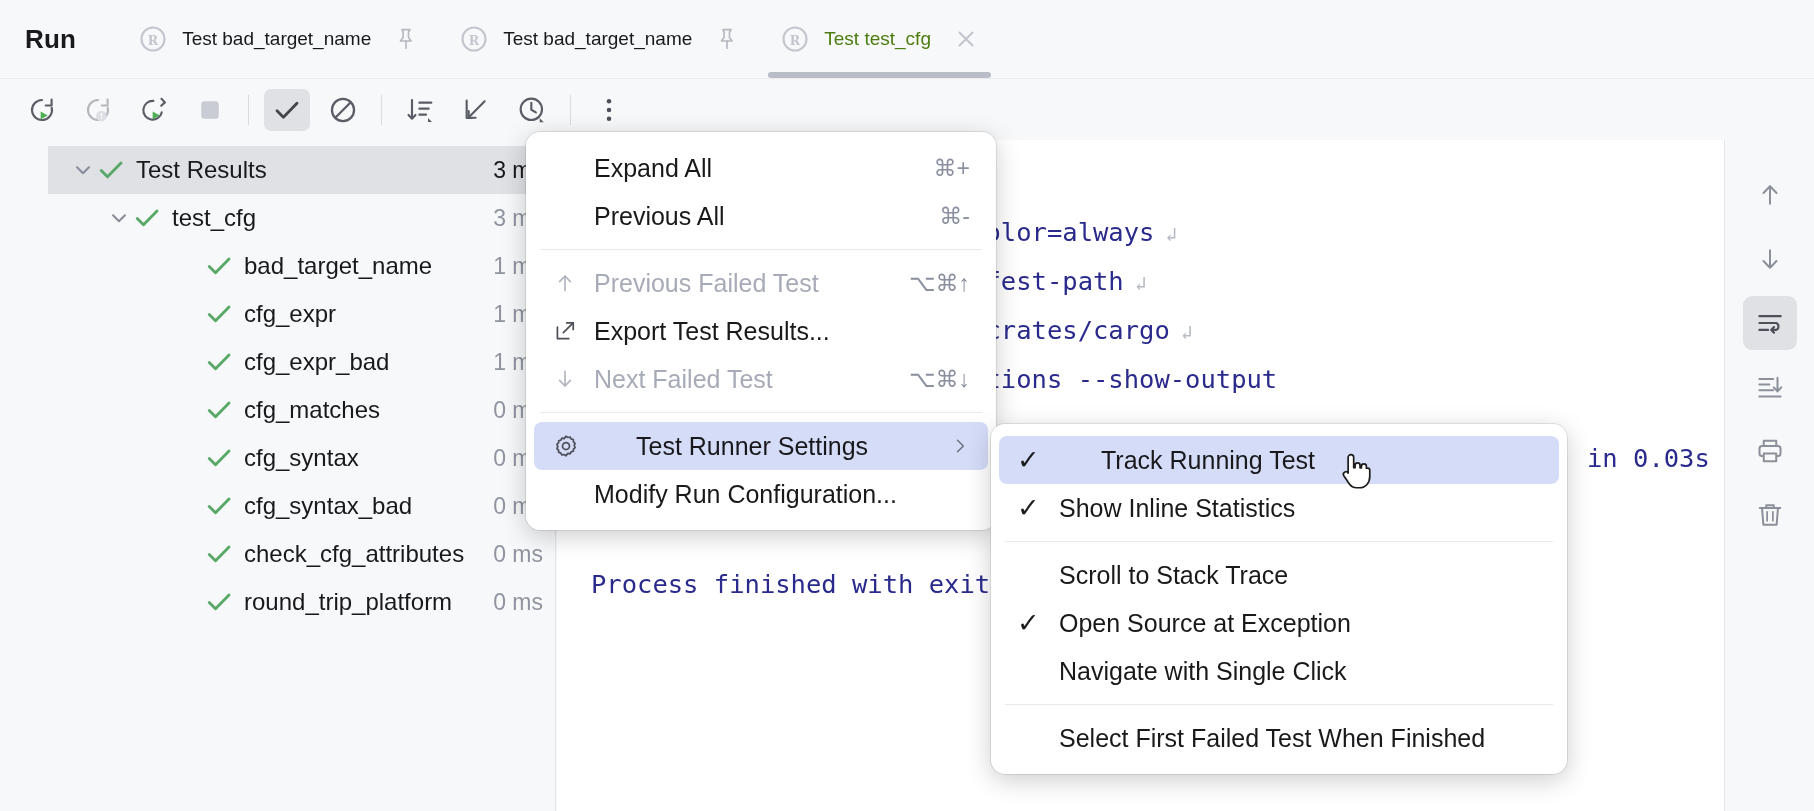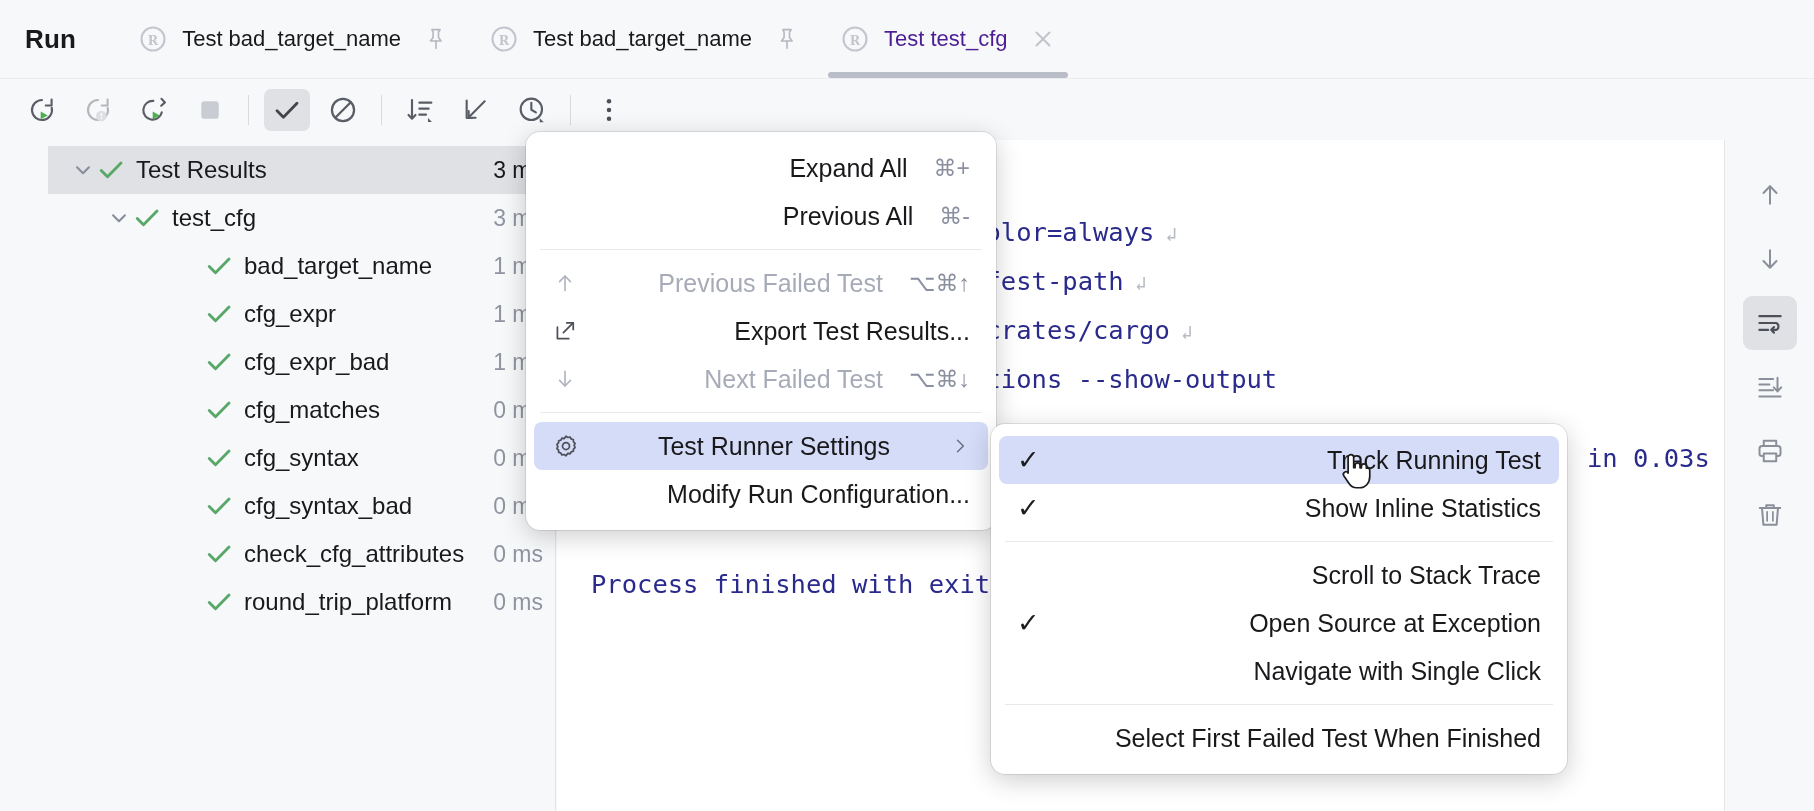--- a/index.html
+++ b/index.html
@@ -17,22 +17,22 @@
     background: #f7f8fa; display: flex; align-items: center;
   }
   .run-label {
     font-size: 26px; font-weight: bold; color: #1a1a1d;
     margin-left: 25px; margin-right: 42px; letter-spacing: .2px;
   }
   .tab {
     display: flex; align-items: center; height: 78px;
     padding: 0 20px; position: relative; cursor: default;
   }
-  .tab .tab-title { font-size: 22px; color: #19191c; white-space: nowrap; }
-  .tab.active .tab-title { color: #4c1d95; }
+  .tab .tab-title { font-size: 19px; color: #19191c; white-space: nowrap; }
+  .tab.active .tab-title { color: #4d7c0f; }
   .tab.active::after {
     content: ""; position: absolute; left: 8px; right: 8px; bottom: 0;
     height: 6px; background: #b9bdc7; border-radius: 3px;
   }
   .rust-ico { width: 30px; height: 30px; margin-right: 14px; flex: 0 0 auto; }
   .pin-ico { width: 26px; height: 30px; margin-left: 22px; opacity: .62; }
   .close-ico { width: 26px; height: 26px; margin-left: 22px; opacity: .5; }
 
   
   .toolbar {
@@ -110,21 +110,21 @@
     display: flex; align-items: center; height: 48px;
     padding: 0 18px 0 18px; margin: 0 8px; border-radius: 8px;
     font-size: 25px; color: #19191c; cursor: default; white-space: nowrap;
   }
   .mitem.hl { background: #d5dcf8; gap: 42px; }
   .mitem.disabled { color: #a7abb7; }
   .mitem .mi-ico {
     width: 34px; flex: 0 0 auto; display: flex; align-items: center;
     justify-content: flex-start; margin-right: 8px;
   }
-  .mitem .mi-label { flex: 1 1 auto; text-align: right; }
+  .mitem .mi-label { flex: 1 1 auto; }
   .mitem .mi-key { font-size: 23px; color: #8b90a0; margin-left: 26px; }
   .mitem .mi-arrow { margin-left: 18px; display: flex; align-items: center; }
   .msep { height: 1px; background: #e8e9ed; margin: 9px 14px; }
   .check-glyph { font-size: 27px; color: #1d1d20; line-height: 1; }
 
   
   #cursor { position: absolute; left: 1337px; top: 450px; width: 34px; height: 44px; z-index: 90; }
 </style>
 </head>
 <body>

